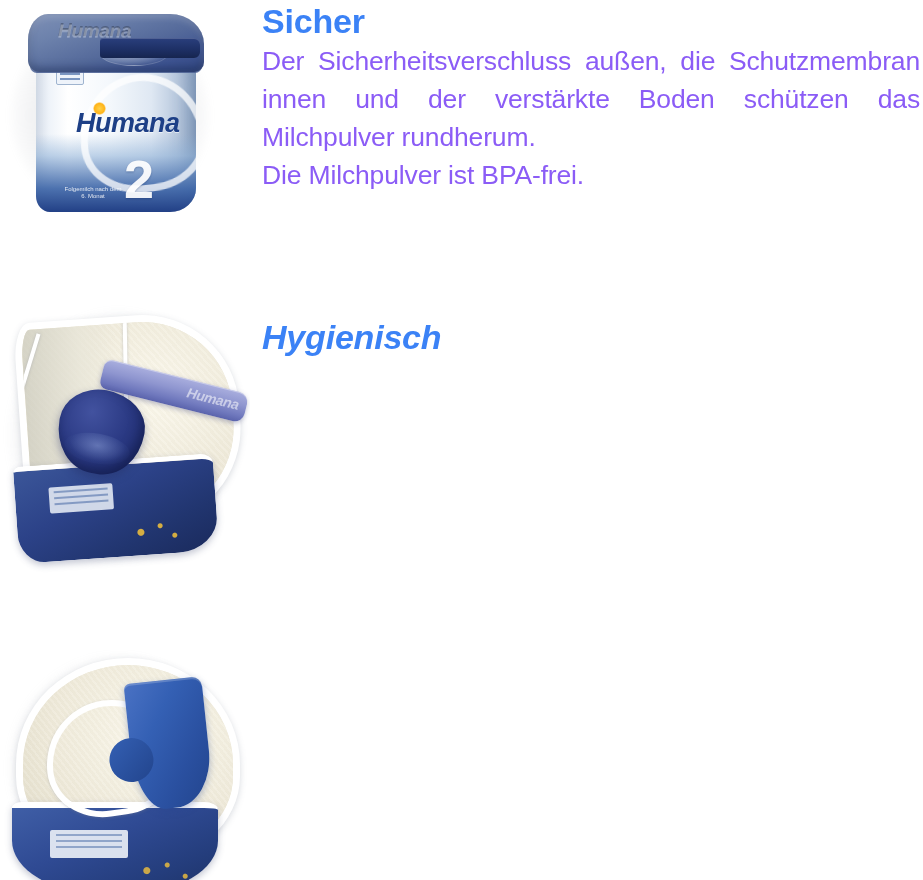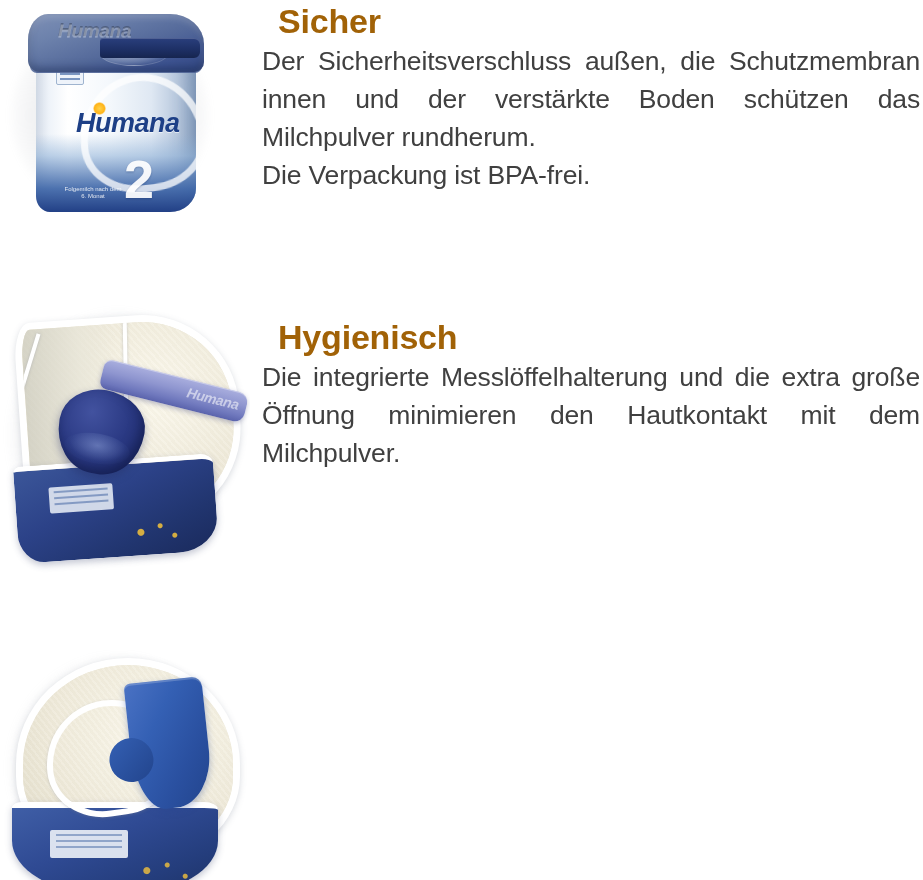--- a/index.html
+++ b/index.html
@@ -33,50 +33,50 @@
   }
   .feature-media {
     position: absolute;
     left: 0;
     top: 0;
   }
   .feature-text {
     position: absolute;
   }
   .feature-heading {
-    color: #a16207;
+    color: #3b82f6;
     font-weight: bold;
     font-size: 34px;
     line-height: 38px;
     letter-spacing: -0.2px;
-    margin: 0 0 2px 16px;
+    margin: 0 0 2px 0;
     white-space: nowrap;
   }
   .feature-body {
-    color: #404040;
+    color: #8b5cf6;
     font-size: 26.5px;
     line-height: 38px;
     letter-spacing: -0.15px;
     margin: 0;
     text-align: justify;
     text-justify: inter-word;
   }
   .para {
     margin: 0;
     text-align: justify;
   }
   .para:last-child { margin-bottom: 0; }
 
   
   #block-sicher      { top: 0px;   }
   #block-hygienisch  { top: 300px; }
   #block-einfach     { top: 650px; }
 
   #block-sicher .feature-text     { left: 262px; top: 2px;   width: 658px; }
-  #block-hygienisch .feature-text { left: 262px; top: 18px;  width: 658px; }
+  #block-hygienisch .feature-text { left: 262px; top: 18px;  width: 658px; font-style: italic; }
   #block-einfach .feature-text    { left: 262px; top: 48px;  width: 658px; }
 
   
   .photo {
     position: relative;
     overflow: hidden;
   }
   .photo-shadow {
     position: absolute;
     border-radius: 50%;
@@ -493,21 +493,21 @@
       <div class="can-lid">
         <div class="can-lid-emboss">Humana</div>
         <div class="can-lid-oval"></div>
       </div>
       <div class="can-clasp"></div>
     </div>
 
     <div class="feature-text">
       <h2 class="feature-heading">Sicher</h2>
       <p class="feature-body para">Der Sicherheitsverschluss außen, die Schutzmembran innen und der verstärkte Boden schützen das Milchpulver rundherum.</p>
-      <p class="feature-body para last-line">Die Verpackung ist BPA-frei.</p>
+      <p class="feature-body para last-line">Die Milchpulver ist BPA-frei.</p>
     </div>
   </section>
 
   <section class="feature" id="block-hygienisch">
 
     <div class="feature-media photo" id="photo-scoop">
       <div class="photo-shadow open-shadow"></div>
 
       <div class="open-can">
         <div class="open-rim">
@@ -528,21 +528,20 @@
               <i></i>
               <i></i>
             </div>
           <div class="open-base-stars"></div>
         </div>
       </div>
     </div>
 
     <div class="feature-text">
       <h2 class="feature-heading">Hygienisch</h2>
-      <p class="feature-body para">Die integrierte Messlöffelhalterung und die extra große Öffnung minimieren den Hautkontakt mit dem Milchpulver.</p>
     </div>
   </section>
 
   <section class="feature" id="block-einfach">
 
     <div class="feature-media photo" id="photo-holder">
       <div class="photo-shadow holder-shadow"></div>
 
       <div class="holder-can">
         <div class="holder-rim">

